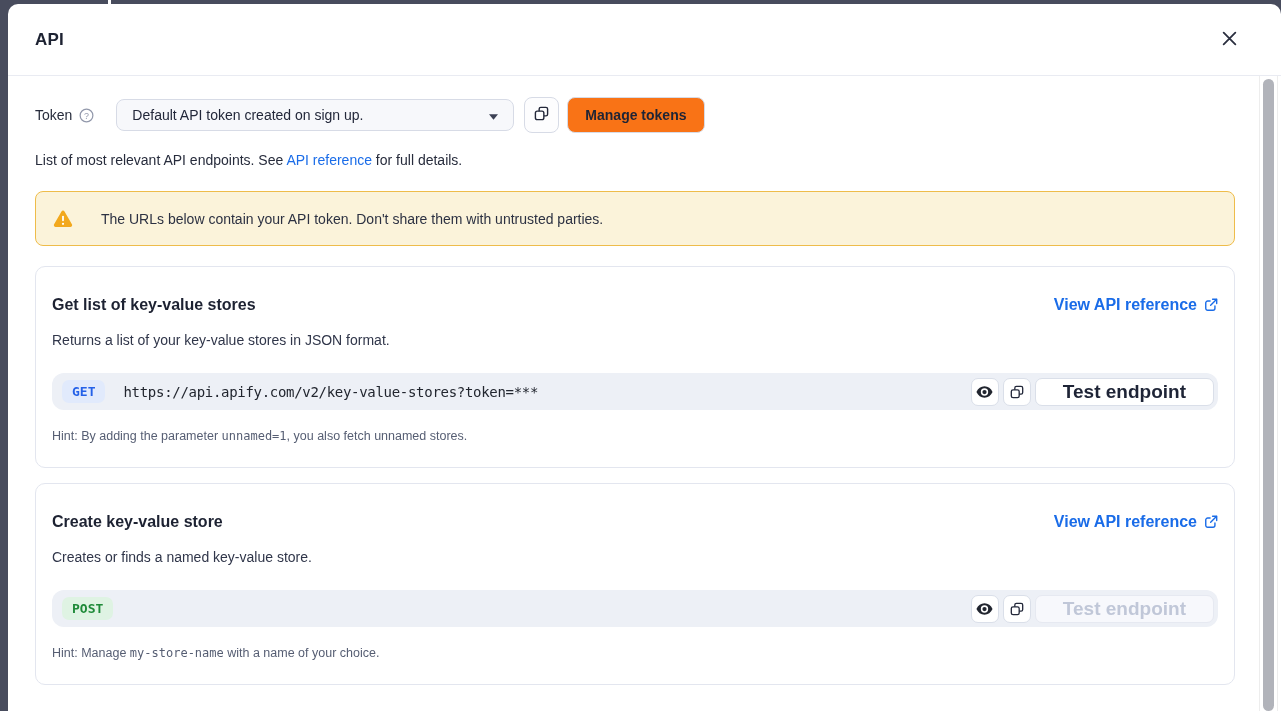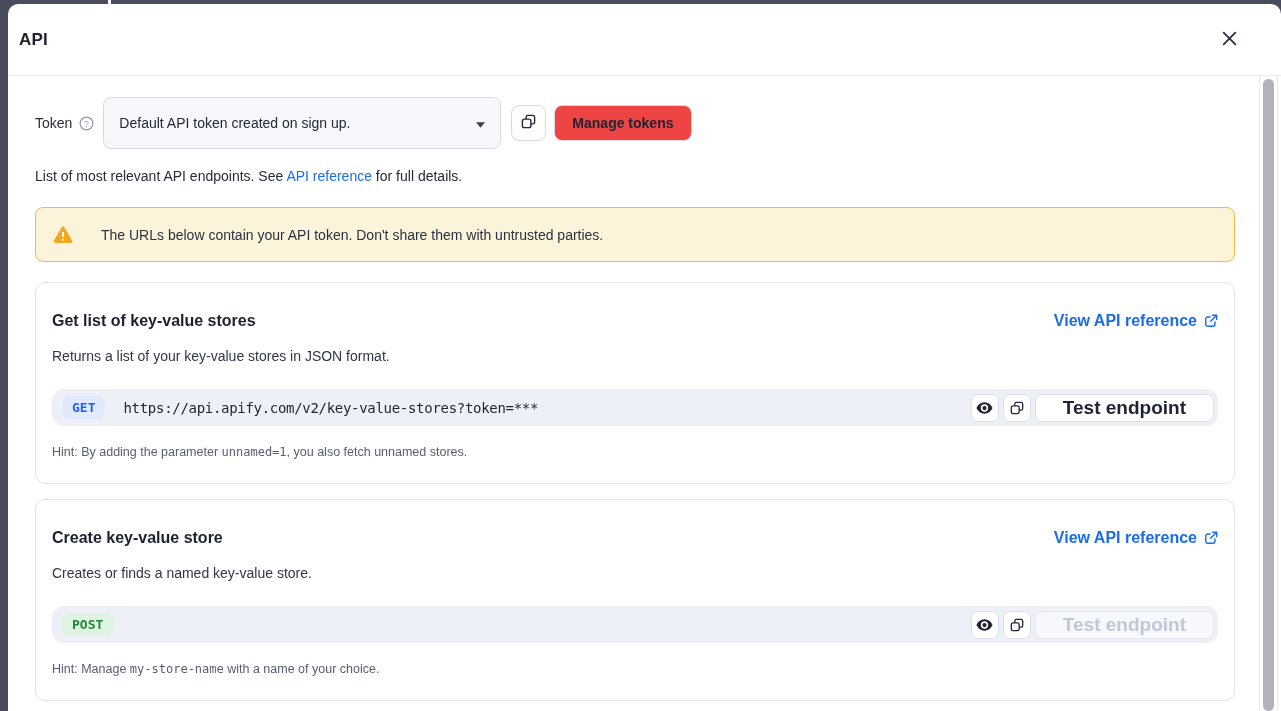--- a/index.html
+++ b/index.html
@@ -13,47 +13,47 @@
   .bg-notch { position:absolute; top:0; left:108px; width:3px; height:4px; background:#ffffff; }
 
   .modal {
     position:absolute; left:8px; top:4px; width:1273px; height:707px;
     background:#ffffff; border-radius:10px 10px 0 0; overflow:hidden;
   }
 
   
   .modal-header {
     height:72px; display:flex; align-items:center;
-    padding:0 40px 0 11px; border-bottom:1px solid #e9ebf2;
+    padding:0 40px 0 27px; border-bottom:1px solid #e9ebf2;
   }
   .modal-title { font-size:17px; font-weight:700; color:#1d2232; letter-spacing:.2px; }
   .close-btn { margin-left:auto; width:24px; height:24px; display:flex; align-items:center; justify-content:center; cursor:pointer; background:none; border:none; }
 
   
   .modal-body { position:relative; padding:21px 46px 0 27px; }
 
   .token-row { display:flex; align-items:center; }
   .token-label { font-size:14px; color:#272c3c; margin-right:7px; }
   .help-icon { display:flex; align-items:center; }
   .token-select {
-    width:398px; height:52px; margin-left:9px;
+    width:398px; height:32px; margin-left:22px;
     background:#f7f8fb; border:1px solid #d7dbe6; border-radius:8px;
     display:flex; align-items:center; justify-content:space-between;
     padding:0 15px; font-size:14px; color:#23283a; cursor:pointer;
   }
   .icon-btn {
     width:35px; height:36px; margin-left:10px;
     background:#fdfdfe; border:1px solid #d7dbe6; border-radius:8px;
     display:flex; align-items:center; justify-content:center; cursor:pointer;
   }
   .manage-btn {
     margin-left:8px; height:36px; padding:0 17px;
     font-family:"Liberation Sans",sans-serif;
     font-size:14px; font-weight:600; color:#1e2436;
-    background:#ef4444; border:1px solid #d7dbe6; border-radius:8px; cursor:pointer;
+    background:#f97316; border:1px solid #d7dbe6; border-radius:8px; cursor:pointer;
   }
 
   .intro { margin-top:19px; font-size:14px; color:#272c3c; }
   .intro a { color:var(--link-blue,#1a6ce8); text-decoration:none; }
 
   .warning {
     margin-top:23px; height:55px;
     background:var(--warning-bg,#fbf3da); border:1px solid var(--warning-border,#eebc4a);
     border-radius:8px; display:flex; align-items:center; padding:0 17px;
   }

